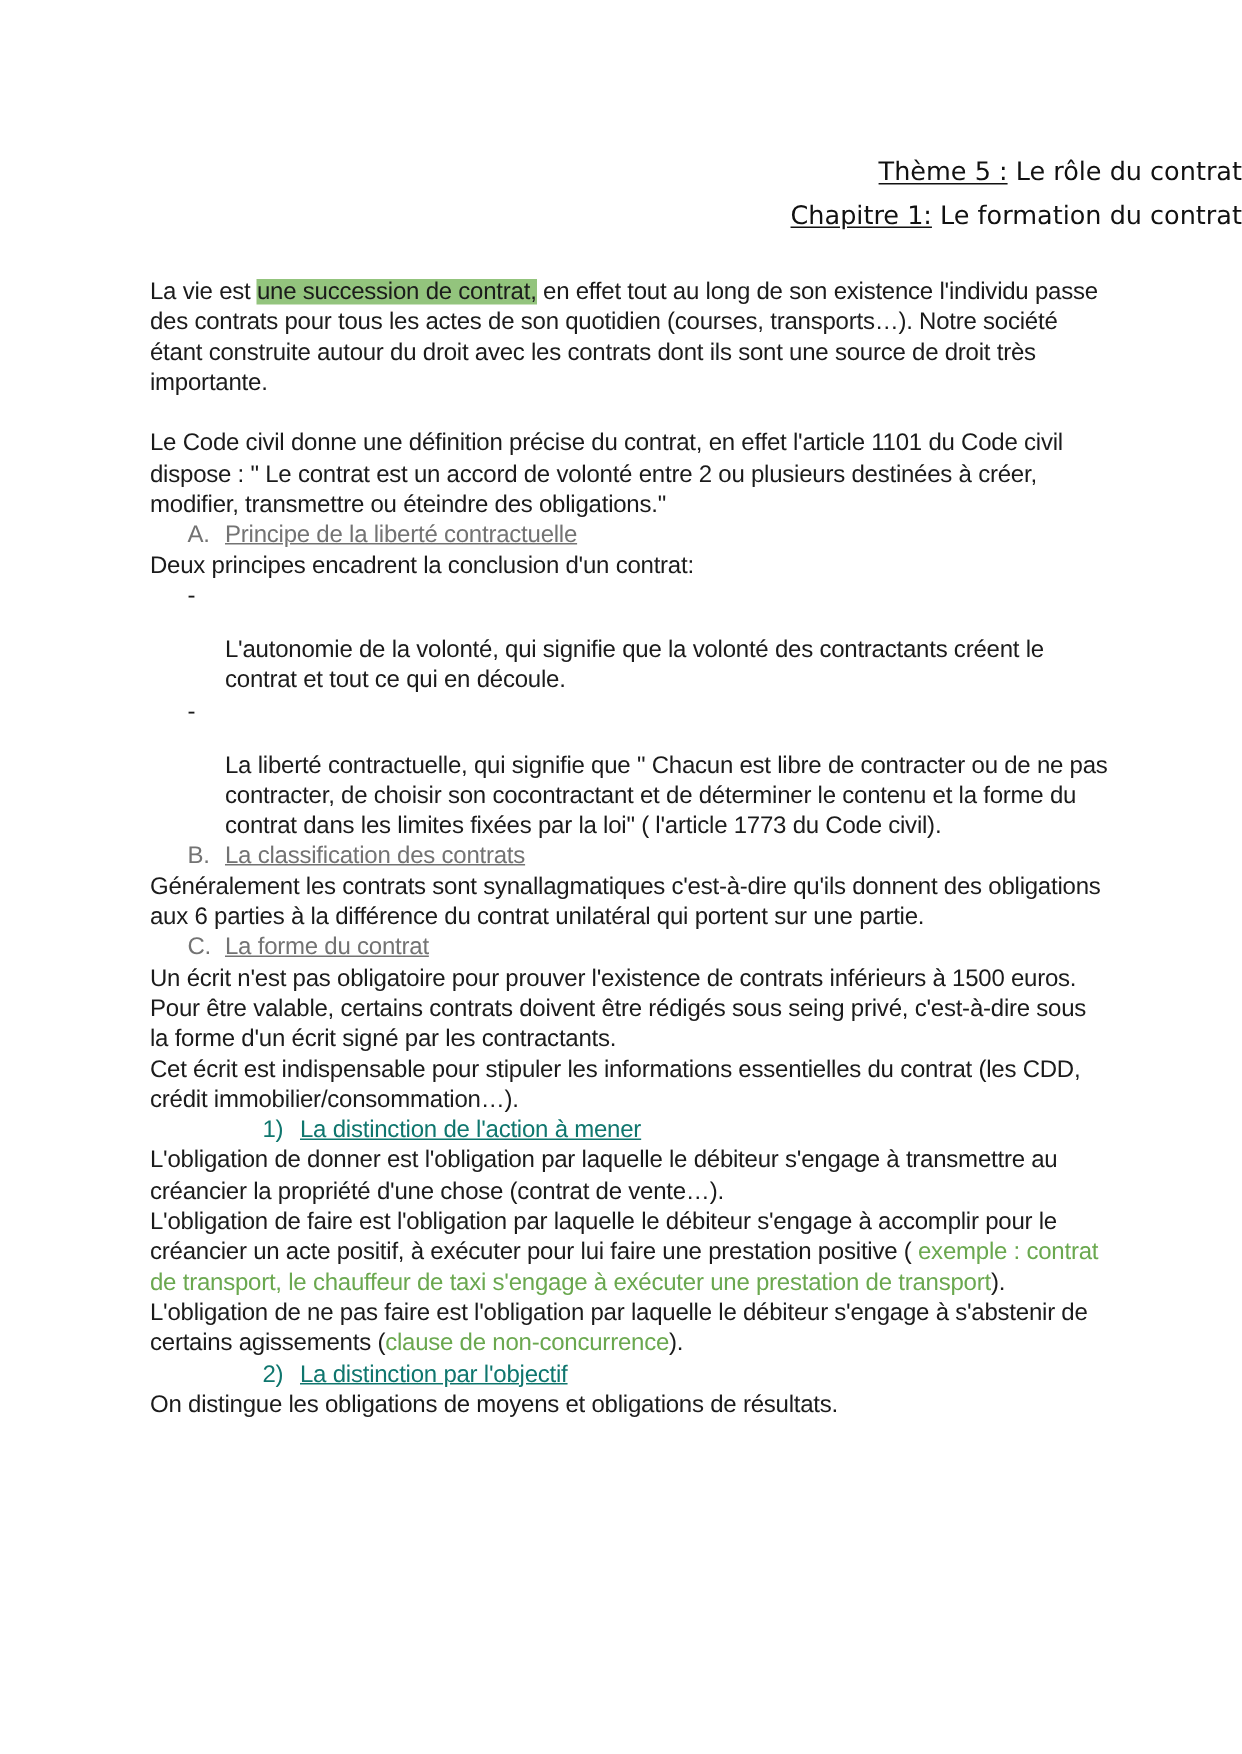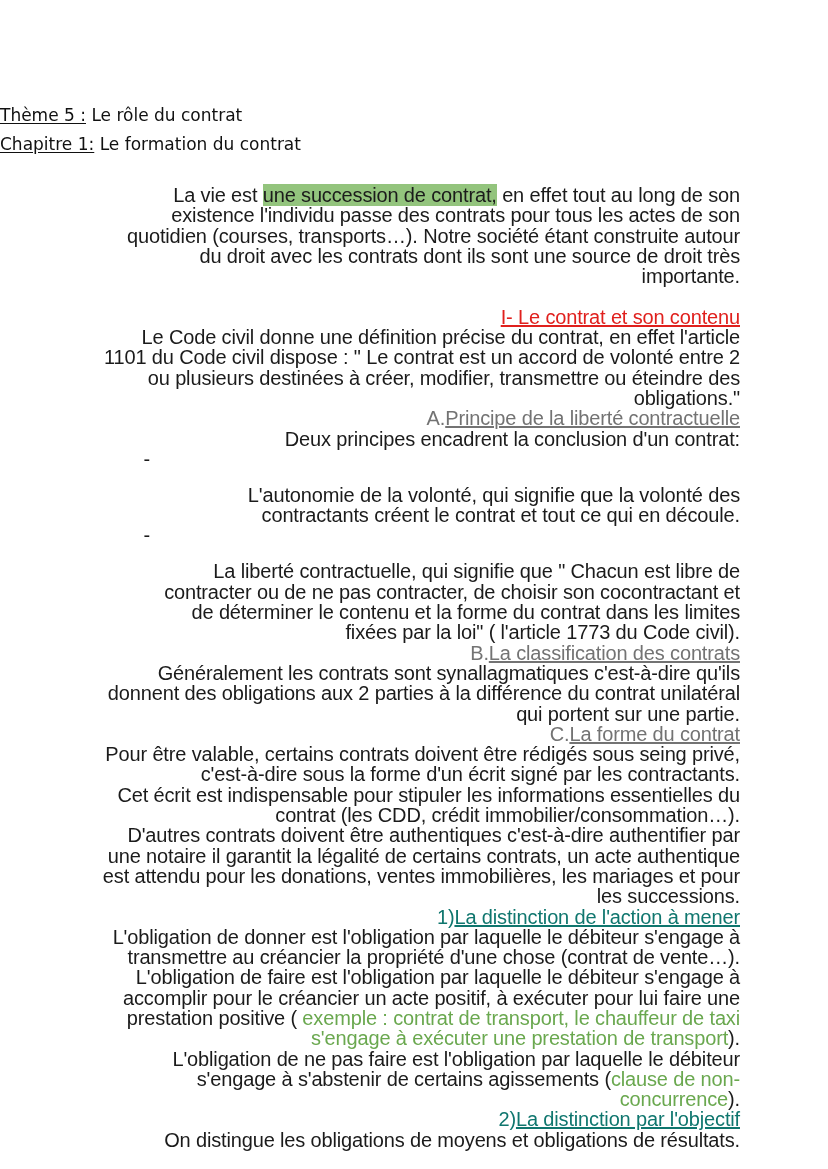--- a/index.html
+++ b/index.html
@@ -3,30 +3,29 @@
 <meta charset="utf-8">
 <style>
   html, body { margin: 0; padding: 0; background: #ffffff; }
   body { width: 828px; height: 1169px; position: relative; overflow: hidden; }
   .page {
     position: absolute; left: 0; top: 0; width: 828px; height: 1169px;
     background: #ffffff; color: #1a1a1a;
     font-family: "Liberation Sans", sans-serif;
   }
   .title-block {
-    position: absolute; left: 0; top: 101px; width: 828px; text-align: left;
+    position: absolute; left: 0; top: 101px; width: 828px; text-align: right;
     font-family: "DejaVu Sans", sans-serif; font-size: 17px; color: #111;
   }
   .title-line { height: 29px; line-height: 29px; }
   .u { text-decoration: underline; text-underline-offset: 2px; }
   .body {
     position: absolute; left: 100px; top: 185px; width: 640px;
-    font-size: 20px; line-height: 20.3px; color: #1b1b1b;
+    font-size: 16px; line-height: 20.3px; color: #1b1b1b;
     letter-spacing: -0.15px;
-    text-align: right;
   }
   .p { margin: 0; }
   .gap { height: 20.3px; }
   .hl { background: #93c47d; }
   .red-head { color: #e0201d; text-decoration: underline; }
   .sub-a { padding-left: 25px; color: #737373; }
   .sub-a .letter { display: inline-block; width: 25px; }
   .sub-a .txt { text-decoration: underline; }
   .sub-d { padding-left: 26px; color: #6d9eeb; }
   .sub-d .txt { text-decoration: underline; }
@@ -47,41 +46,40 @@
     <div class="title-line"><span class="u">Thème 5 :</span><span> Le rôle du contrat</span></div>
     <div class="title-line"><span class="u">Chapitre 1:</span><span> Le formation du contrat</span></div>
   </div>
 
   <div class="body">
 
     <p class="p"><span>La vie est </span><span class="hl">une succession de contrat,</span><span> en effet tout au long de son existence l'individu passe des contrats pour tous les actes de son quotidien (courses, transports…). Notre société étant construite autour du droit avec les contrats dont ils sont une source de droit très importante.</span></p>
 
     <div class="gap"></div>
 
-    <p class="p red-head">I- Le contrat et son contenu</p>
     <p class="p">Le Code civil donne une définition précise du contrat, en effet l'article 1101 du Code civil dispose : " Le contrat est un accord de volonté entre 2 ou plusieurs destinées à créer, modifier, transmettre ou éteindre des obligations."</p>
 
     <p class="p sub-a"><span class="letter">A.</span><span class="txt">Principe de la liberté contractuelle</span></p>
     <p class="p">Deux principes encadrent la conclusion d'un contrat:</p>
     <div class="bullet">
         <span class="dash">-</span>
         <span class="btxt">L'autonomie de la volonté, qui signifie que la volonté des contractants créent le contrat et tout ce qui en découle.</span>
       </div>
     <div class="bullet">
         <span class="dash">-</span>
         <span class="btxt">La liberté contractuelle, qui signifie que " Chacun est libre de contracter ou de ne pas contracter, de choisir son cocontractant et de déterminer le contenu et la forme du contrat dans les limites fixées par la loi" ( l'article 1773 du Code civil).</span>
       </div>
 
     <p class="p sub-a"><span class="letter">B.</span><span class="txt">La classification des contrats</span></p>
-    <p class="p">Généralement les contrats sont synallagmatiques c'est-à-dire qu'ils donnent des obligations aux 2 parties à la différence du contrat unilatéral qui portent sur une partie.</p>
+    <p class="p">Généralement les contrats sont synallagmatiques c'est-à-dire qu'ils donnent des obligations aux 6 parties à la différence du contrat unilatéral qui portent sur une partie.</p>
 
     <p class="p sub-a"><span class="letter">C.</span><span class="txt">La forme du contrat</span></p>
+    <p class="p">Un écrit n'est pas obligatoire pour prouver l'existence de contrats inférieurs à 1500 euros.</p>
     <p class="p">Pour être valable, certains contrats doivent être rédigés sous seing privé, c'est-à-dire sous la forme d'un écrit signé par les contractants.</p>
     <p class="p">Cet écrit est indispensable pour stipuler les informations essentielles du contrat (les CDD, crédit immobilier/consommation…).</p>
-    <p class="p">D'autres contrats doivent être authentiques c'est-à-dire authentifier par une notaire il garantit la légalité de certains contrats, un acte authentique est attendu pour les donations, ventes immobilières, les mariages et pour les successions.</p>
 
 
     <p class="p sub-num"><span class="letter">1)</span><span class="txt">La distinction de l'action à mener</span></p>
     <p class="p">L'obligation de  donner est l'obligation par laquelle le débiteur s'engage à transmettre au créancier la propriété d'une chose (contrat de vente…).</p>
     <p class="p"><span>L'obligation de faire est l'obligation par laquelle le débiteur s'engage à accomplir pour le créancier un acte positif, à exécuter pour lui faire une prestation positive ( </span><span class="green">exemple : contrat de transport, le chauffeur de taxi s'engage à exécuter une prestation de transport</span><span>).</span></p>
     <p class="p"><span>L'obligation de ne pas faire est l'obligation par laquelle le débiteur s'engage à s'abstenir de certains agissements (</span><span class="green">clause de non-concurrence</span><span>).</span></p>
 
     <p class="p sub-num"><span class="letter">2)</span><span class="txt">La distinction par l'objectif</span></p>
     <p class="p">On distingue les obligations de moyens et obligations de résultats.</p>
 

